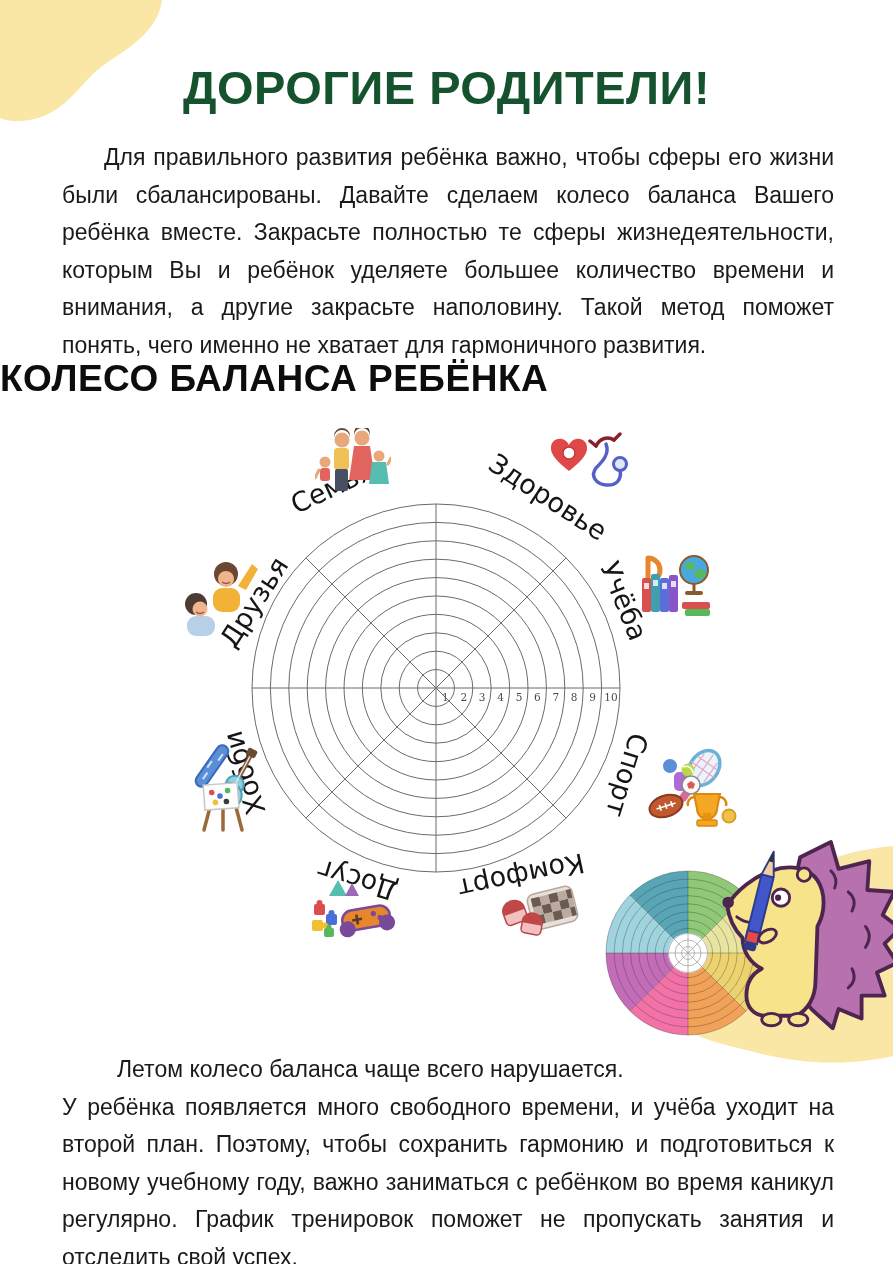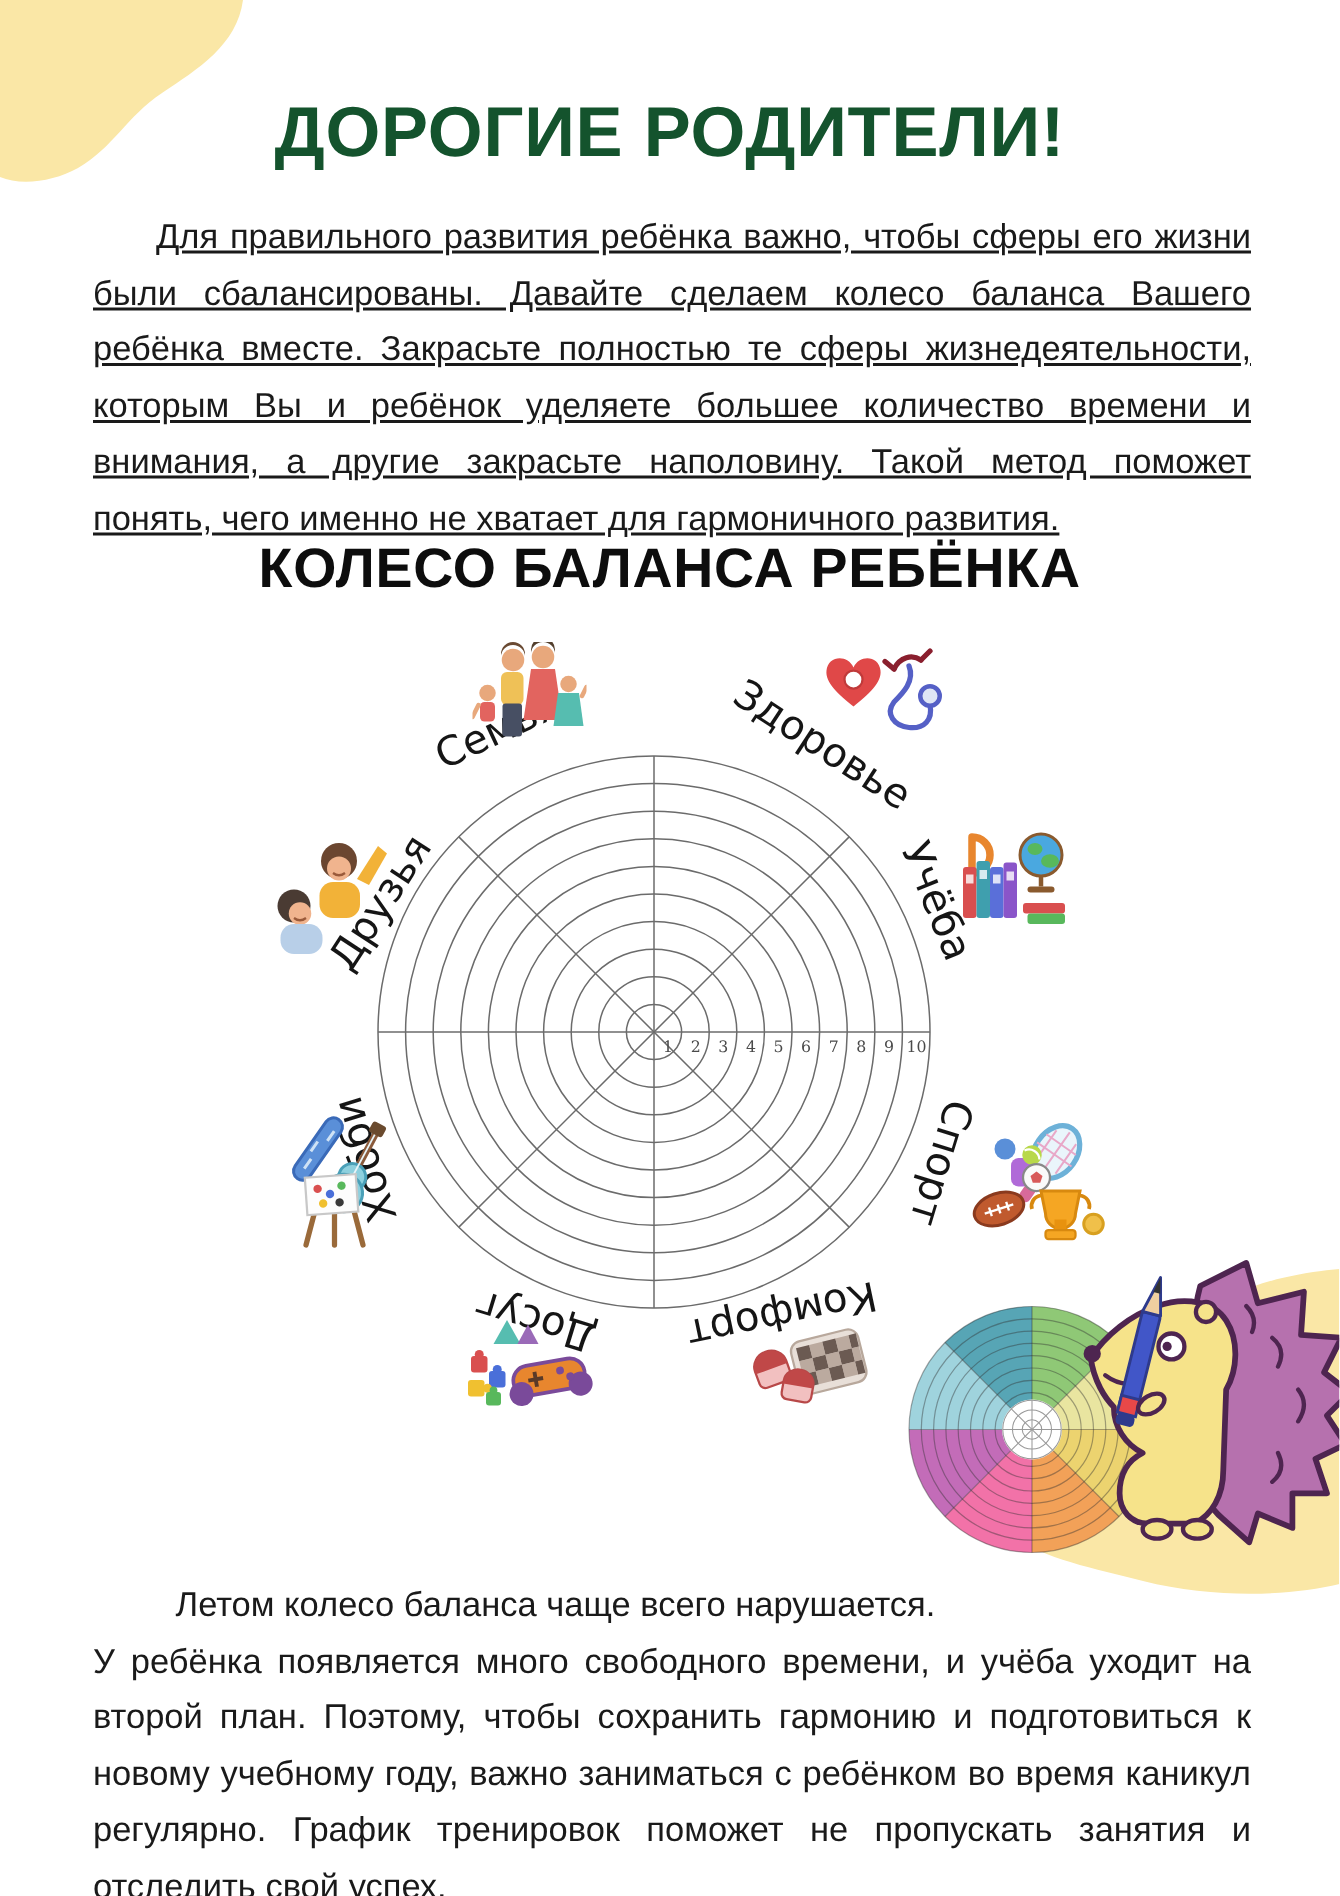--- a/index.html
+++ b/index.html
@@ -2,24 +2,24 @@
 <html><head>
 <meta charset="utf-8">
 <style>
   html,body{margin:0;padding:0;background:#ffffff;}
   #page{position:relative;width:893px;height:1264px;background:#ffffff;overflow:hidden;
         font-family:"Liberation Sans","DejaVu Sans",sans-serif;color:#141414;}
   .abs{position:absolute;}
   h1.title{position:absolute;top:60px;left:0;width:893px;margin:0;text-align:center;
         font-size:47px;font-weight:800;letter-spacing:.5px;color:#14532d;
         font-family:"Liberation Sans",sans-serif;}
-  h2.subtitle{position:absolute;top:358px;left:0;width:893px;margin:0;text-align:center;
+  h2.subtitle{position:absolute;top:358px;left:0;width:893px;margin:0;
         font-size:37px;font-weight:800;letter-spacing:.5px;color:#0d0d0d;}
   p.body-text{margin:0;font-size:23px;line-height:37.5px;text-align:justify;color:#1a1a1a;}
-  .intro{position:absolute;top:139px;left:62px;width:772px;text-indent:42px;text-decoration:underline;}
+  .intro{position:absolute;top:139px;left:62px;width:772px;text-indent:42px;}
   .outro{position:absolute;top:1051px;left:62px;width:772px;}
   .outro-first{text-indent:55px;text-align:left;}
   .wlabel{position:absolute;font-size:27px;color:#151515;white-space:nowrap;
         font-family:"DejaVu Sans",sans-serif;transform-origin:center;}
   svg{display:block;}
   .grid-line{stroke:#6b6b6b;stroke-width:1;fill:none;}
   .tick{font-family:"DejaVu Serif","Liberation Serif",serif;font-size:10.5px;fill:#4a4a4a;}
 </style>
 </head>
 <body>

